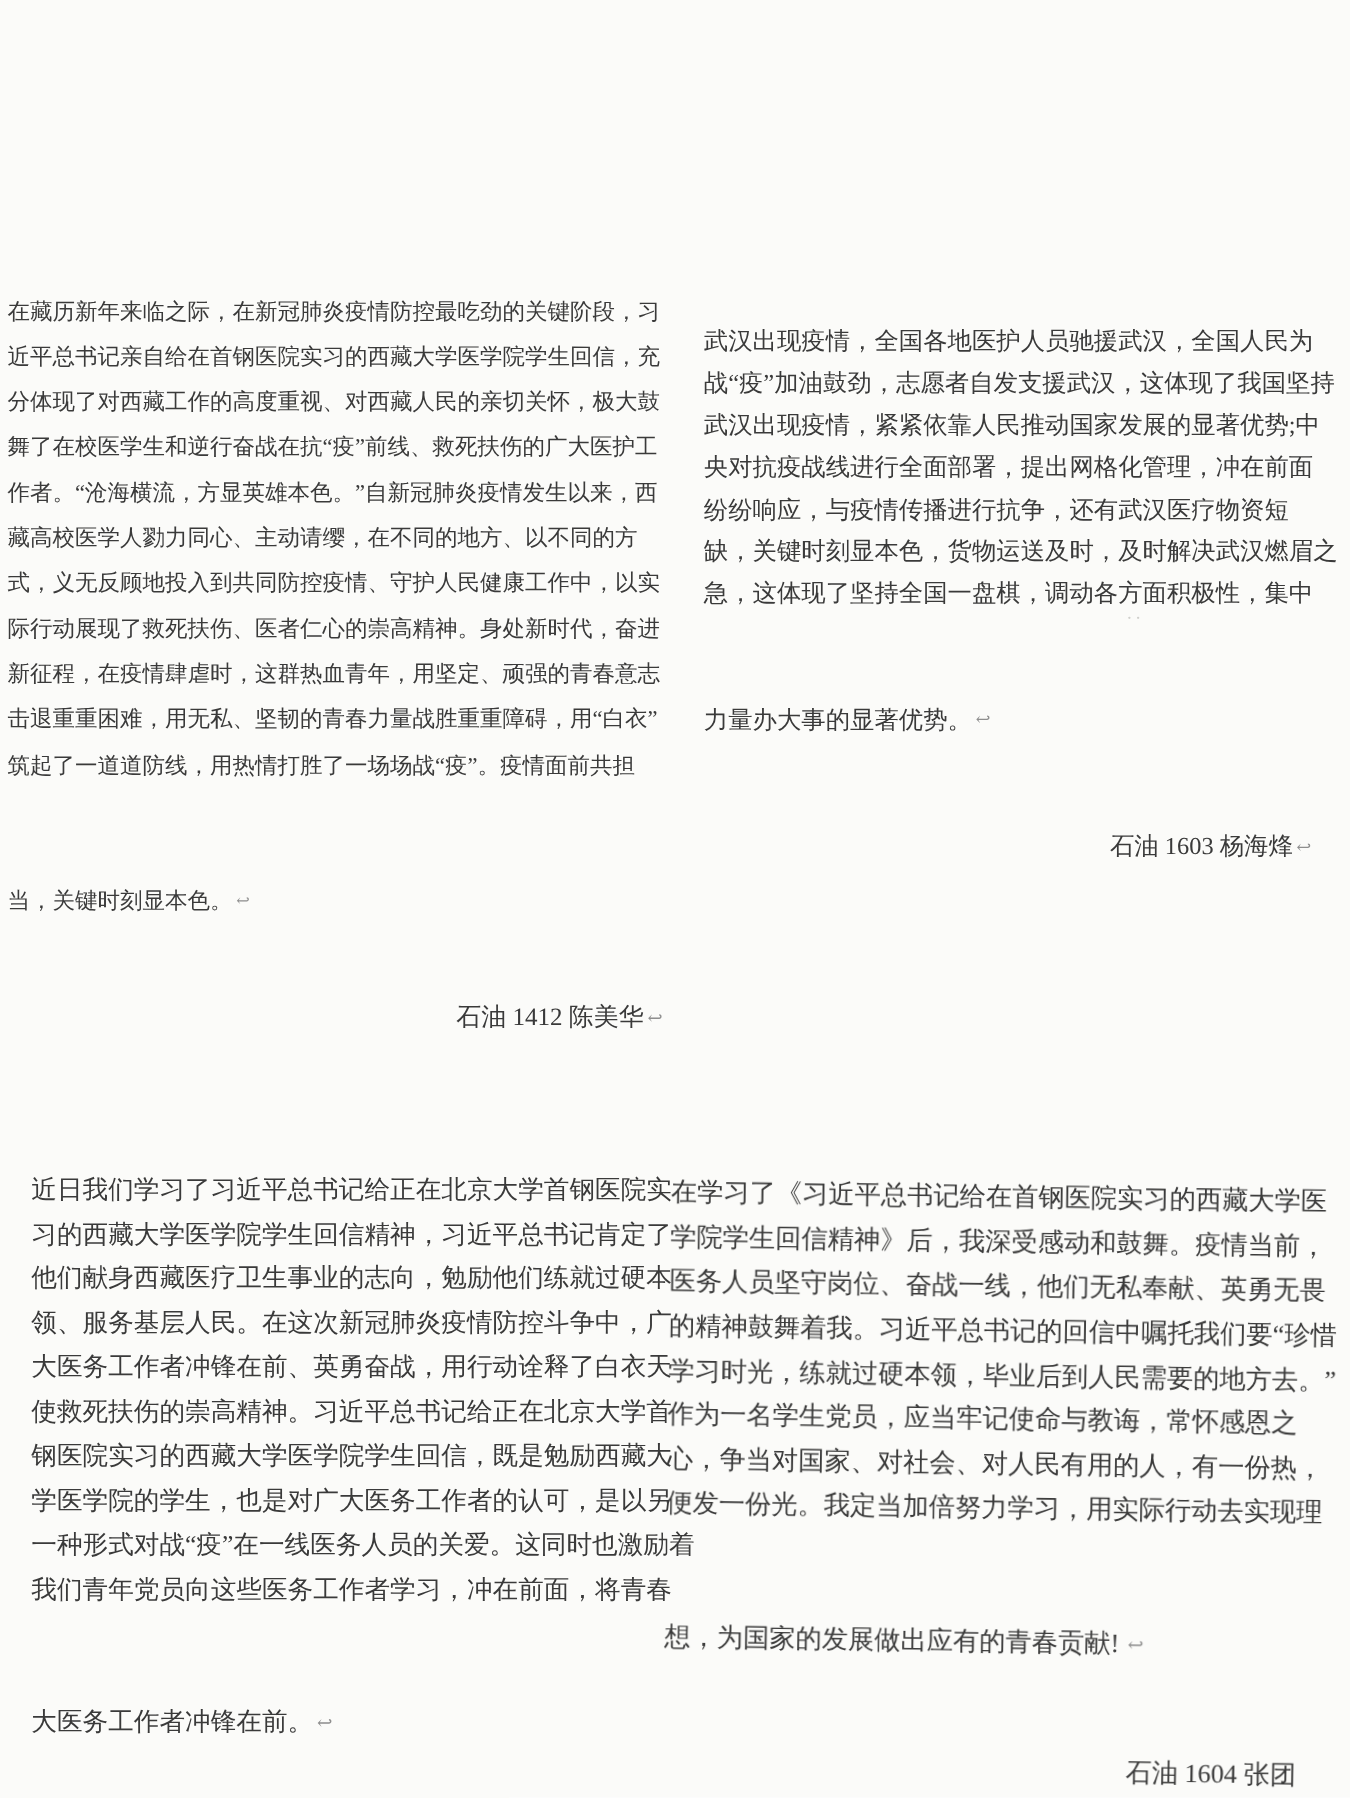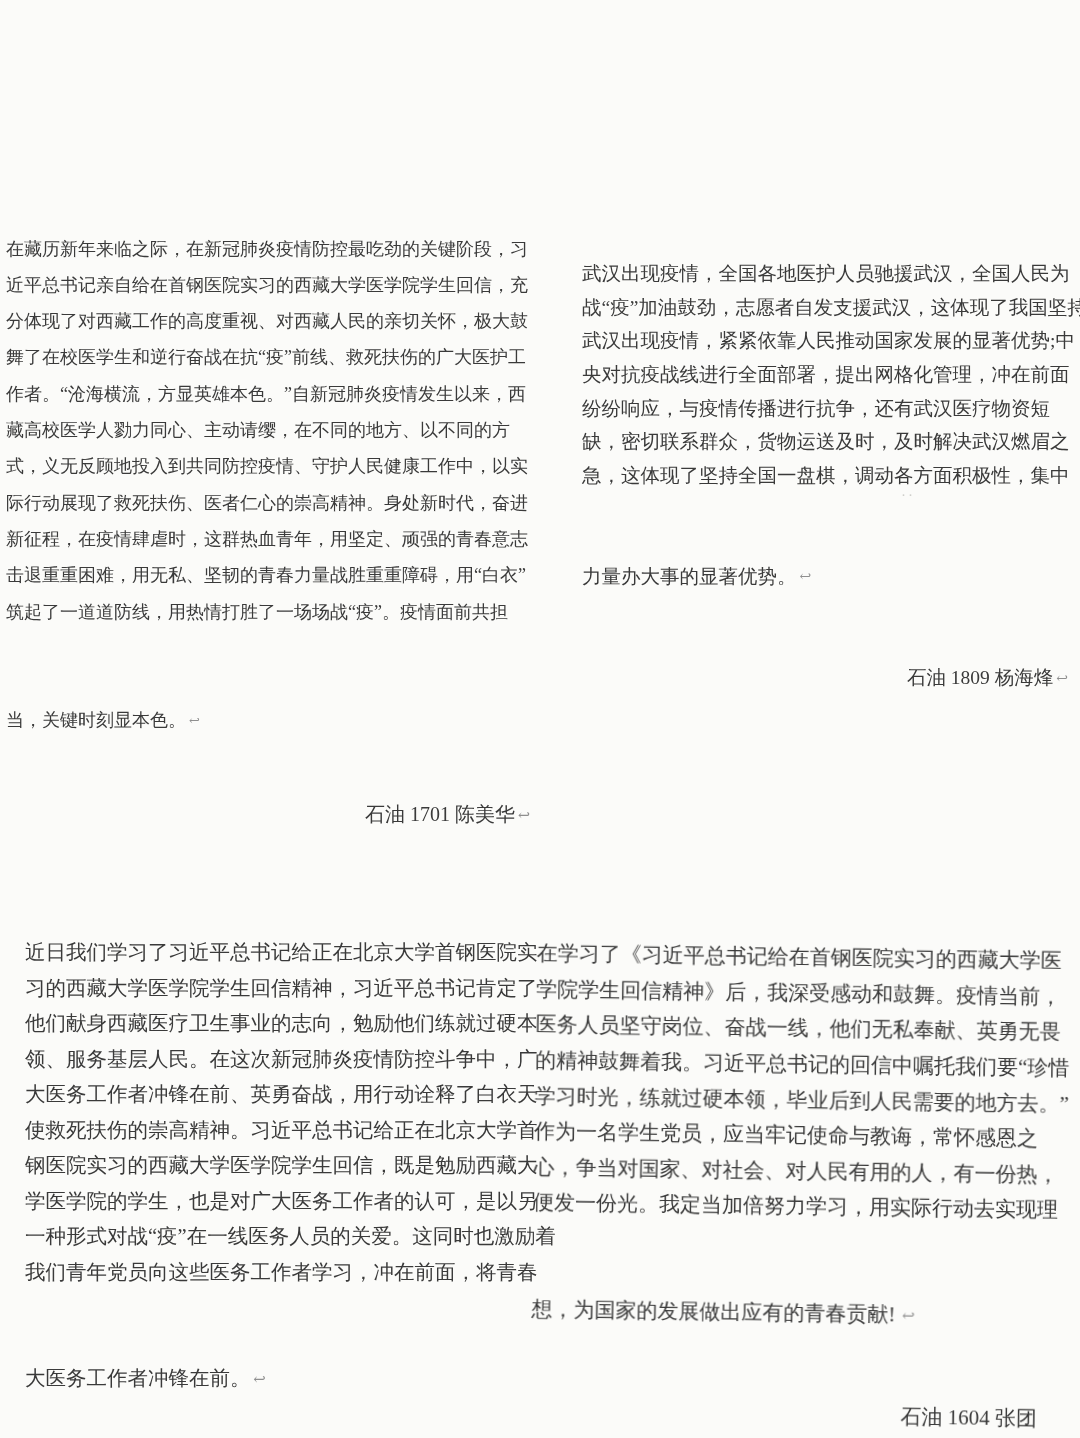--- a/index.html
+++ b/index.html
@@ -28,21 +28,21 @@
   .sig { text-align: right; }
 
   #essay-top-left {
     left: 6px; top: 158px; width: 526px;
     font-size: 18px; line-height: 36.3px;
     letter-spacing: 0;
   }
   #essay-top-left .sig { margin-top: -16px; padding-right: 2px; font-size: 20px; }
 
   #essay-top-right {
-    left: 582px; top: 190px; width: 494px;
+    left: 563px; top: 190px; width: 494px;
     font-size: 19.5px; line-height: 33.6px;
   }
   #essay-top-right .sig { padding-right: 8px; }
 
   #essay-bottom-left {
     left: 25px; top: 864px; width: 521px;
     font-size: 20.5px; line-height: 35.5px;
   }
 
   #essay-bottom-right {
@@ -63,27 +63,27 @@
   }
 </style>
 </head>
 <body>
 
 <div class="page">
 
   <section class="essay" id="essay-top-left">
     <div><div class="tline">在藏历新年来临之际，在新冠肺炎疫情防控最吃劲的关键阶段，习</div><div class="tline">近平总书记亲自给在首钢医院实习的西藏大学医学院学生回信，充</div><div class="tline">分体现了对西藏工作的高度重视、对西藏人民的亲切关怀，极大鼓</div><div class="tline">舞了在校医学生和逆行奋战在抗“疫”前线、救死扶伤的广大医护工</div><div class="tline">作者。“沧海横流，方显英雄本色。”自新冠肺炎疫情发生以来，西</div><div class="tline">藏高校医学人勠力同心、主动请缨，在不同的地方、以不同的方</div><div class="tline">式，义无反顾地投入到共同防控疫情、守护人民健康工作中，以实</div><div class="tline">际行动展现了救死扶伤、医者仁心的崇高精神。身处新时代，奋进</div><div class="tline">新征程，在疫情肆虐时，这群热血青年，用坚定、顽强的青春意志</div><div class="tline">击退重重困难，用无私、坚韧的青春力量战胜重重障碍，用“白衣”</div><div class="tline">筑起了一道道防线，用热情打胜了一场场战“疫”。疫情面前共担</div></div>
     <div class="tline"><span>当，关键时刻显本色。</span><span class="pmark">↩</span></div>
-    <div class="sig"><span>石油 1701 陈美华</span><span class="pmark">↩</span></div>
+    <div class="sig"><span>石油 1412 陈美华</span><span class="pmark">↩</span></div>
   </section>
 
   <section class="essay" id="essay-top-right">
-    <div><div class="tline">武汉出现疫情，全国各地医护人员驰援武汉，全国人民为</div><div class="tline">战“疫”加油鼓劲，志愿者自发支援武汉，这体现了我国坚持</div><div class="tline">武汉出现疫情，紧紧依靠人民推动国家发展的显著优势;中</div><div class="tline">央对抗疫战线进行全面部署，提出网格化管理，冲在前面</div><div class="tline">纷纷响应，与疫情传播进行抗争，还有武汉医疗物资短</div><div class="tline">缺，密切联系群众，货物运送及时，及时解决武汉燃眉之</div><div class="tline">急，这体现了坚持全国一盘棋，调动各方面积极性，集中</div></div>
+    <div><div class="tline">武汉出现疫情，全国各地医护人员驰援武汉，全国人民为</div><div class="tline">战“疫”加油鼓劲，志愿者自发支援武汉，这体现了我国坚持</div><div class="tline">武汉出现疫情，紧紧依靠人民推动国家发展的显著优势;中</div><div class="tline">央对抗疫战线进行全面部署，提出网格化管理，冲在前面</div><div class="tline">纷纷响应，与疫情传播进行抗争，还有武汉医疗物资短</div><div class="tline">缺，关键时刻显本色，货物运送及时，及时解决武汉燃眉之</div><div class="tline">急，这体现了坚持全国一盘棋，调动各方面积极性，集中</div></div>
     <div class="tline"><span>力量办大事的显著优势。</span><span class="pmark">↩</span></div>
-    <div class="sig"><span>石油 1809 杨海烽</span><span class="pmark">↩</span></div>
+    <div class="sig"><span>石油 1603 杨海烽</span><span class="pmark">↩</span></div>
   </section>
 
   <section class="essay" id="essay-bottom-left">
     <div><div class="tline">近日我们学习了习近平总书记给正在北京大学首钢医院实</div><div class="tline">习的西藏大学医学院学生回信精神，习近平总书记肯定了</div><div class="tline">他们献身西藏医疗卫生事业的志向，勉励他们练就过硬本</div><div class="tline">领、服务基层人民。在这次新冠肺炎疫情防控斗争中，广</div><div class="tline">大医务工作者冲锋在前、英勇奋战，用行动诠释了白衣天</div><div class="tline">使救死扶伤的崇高精神。习近平总书记给正在北京大学首</div><div class="tline">钢医院实习的西藏大学医学院学生回信，既是勉励西藏大</div><div class="tline">学医学院的学生，也是对广大医务工作者的认可，是以另</div><div class="tline">一种形式对战“疫”在一线医务人员的关爱。这同时也激励着</div><div class="tline">我们青年党员向这些医务工作者学习，冲在前面，将青春</div></div>
     <div class="tline"><span>大医务工作者冲锋在前。</span><span class="pmark">↩</span></div>
     
   </section>
 
   <section class="essay" id="essay-bottom-right">
     <div><div class="tline">在学习了《习近平总书记给在首钢医院实习的西藏大学医</div><div class="tline">学院学生回信精神》后，我深受感动和鼓舞。疫情当前，</div><div class="tline">医务人员坚守岗位、奋战一线，他们无私奉献、英勇无畏</div><div class="tline">的精神鼓舞着我。习近平总书记的回信中嘱托我们要“珍惜</div><div class="tline">学习时光，练就过硬本领，毕业后到人民需要的地方去。”</div><div class="tline">作为一名学生党员，应当牢记使命与教诲，常怀感恩之</div><div class="tline">心，争当对国家、对社会、对人民有用的人，有一份热，</div><div class="tline">便发一份光。我定当加倍努力学习，用实际行动去实现理</div></div>

